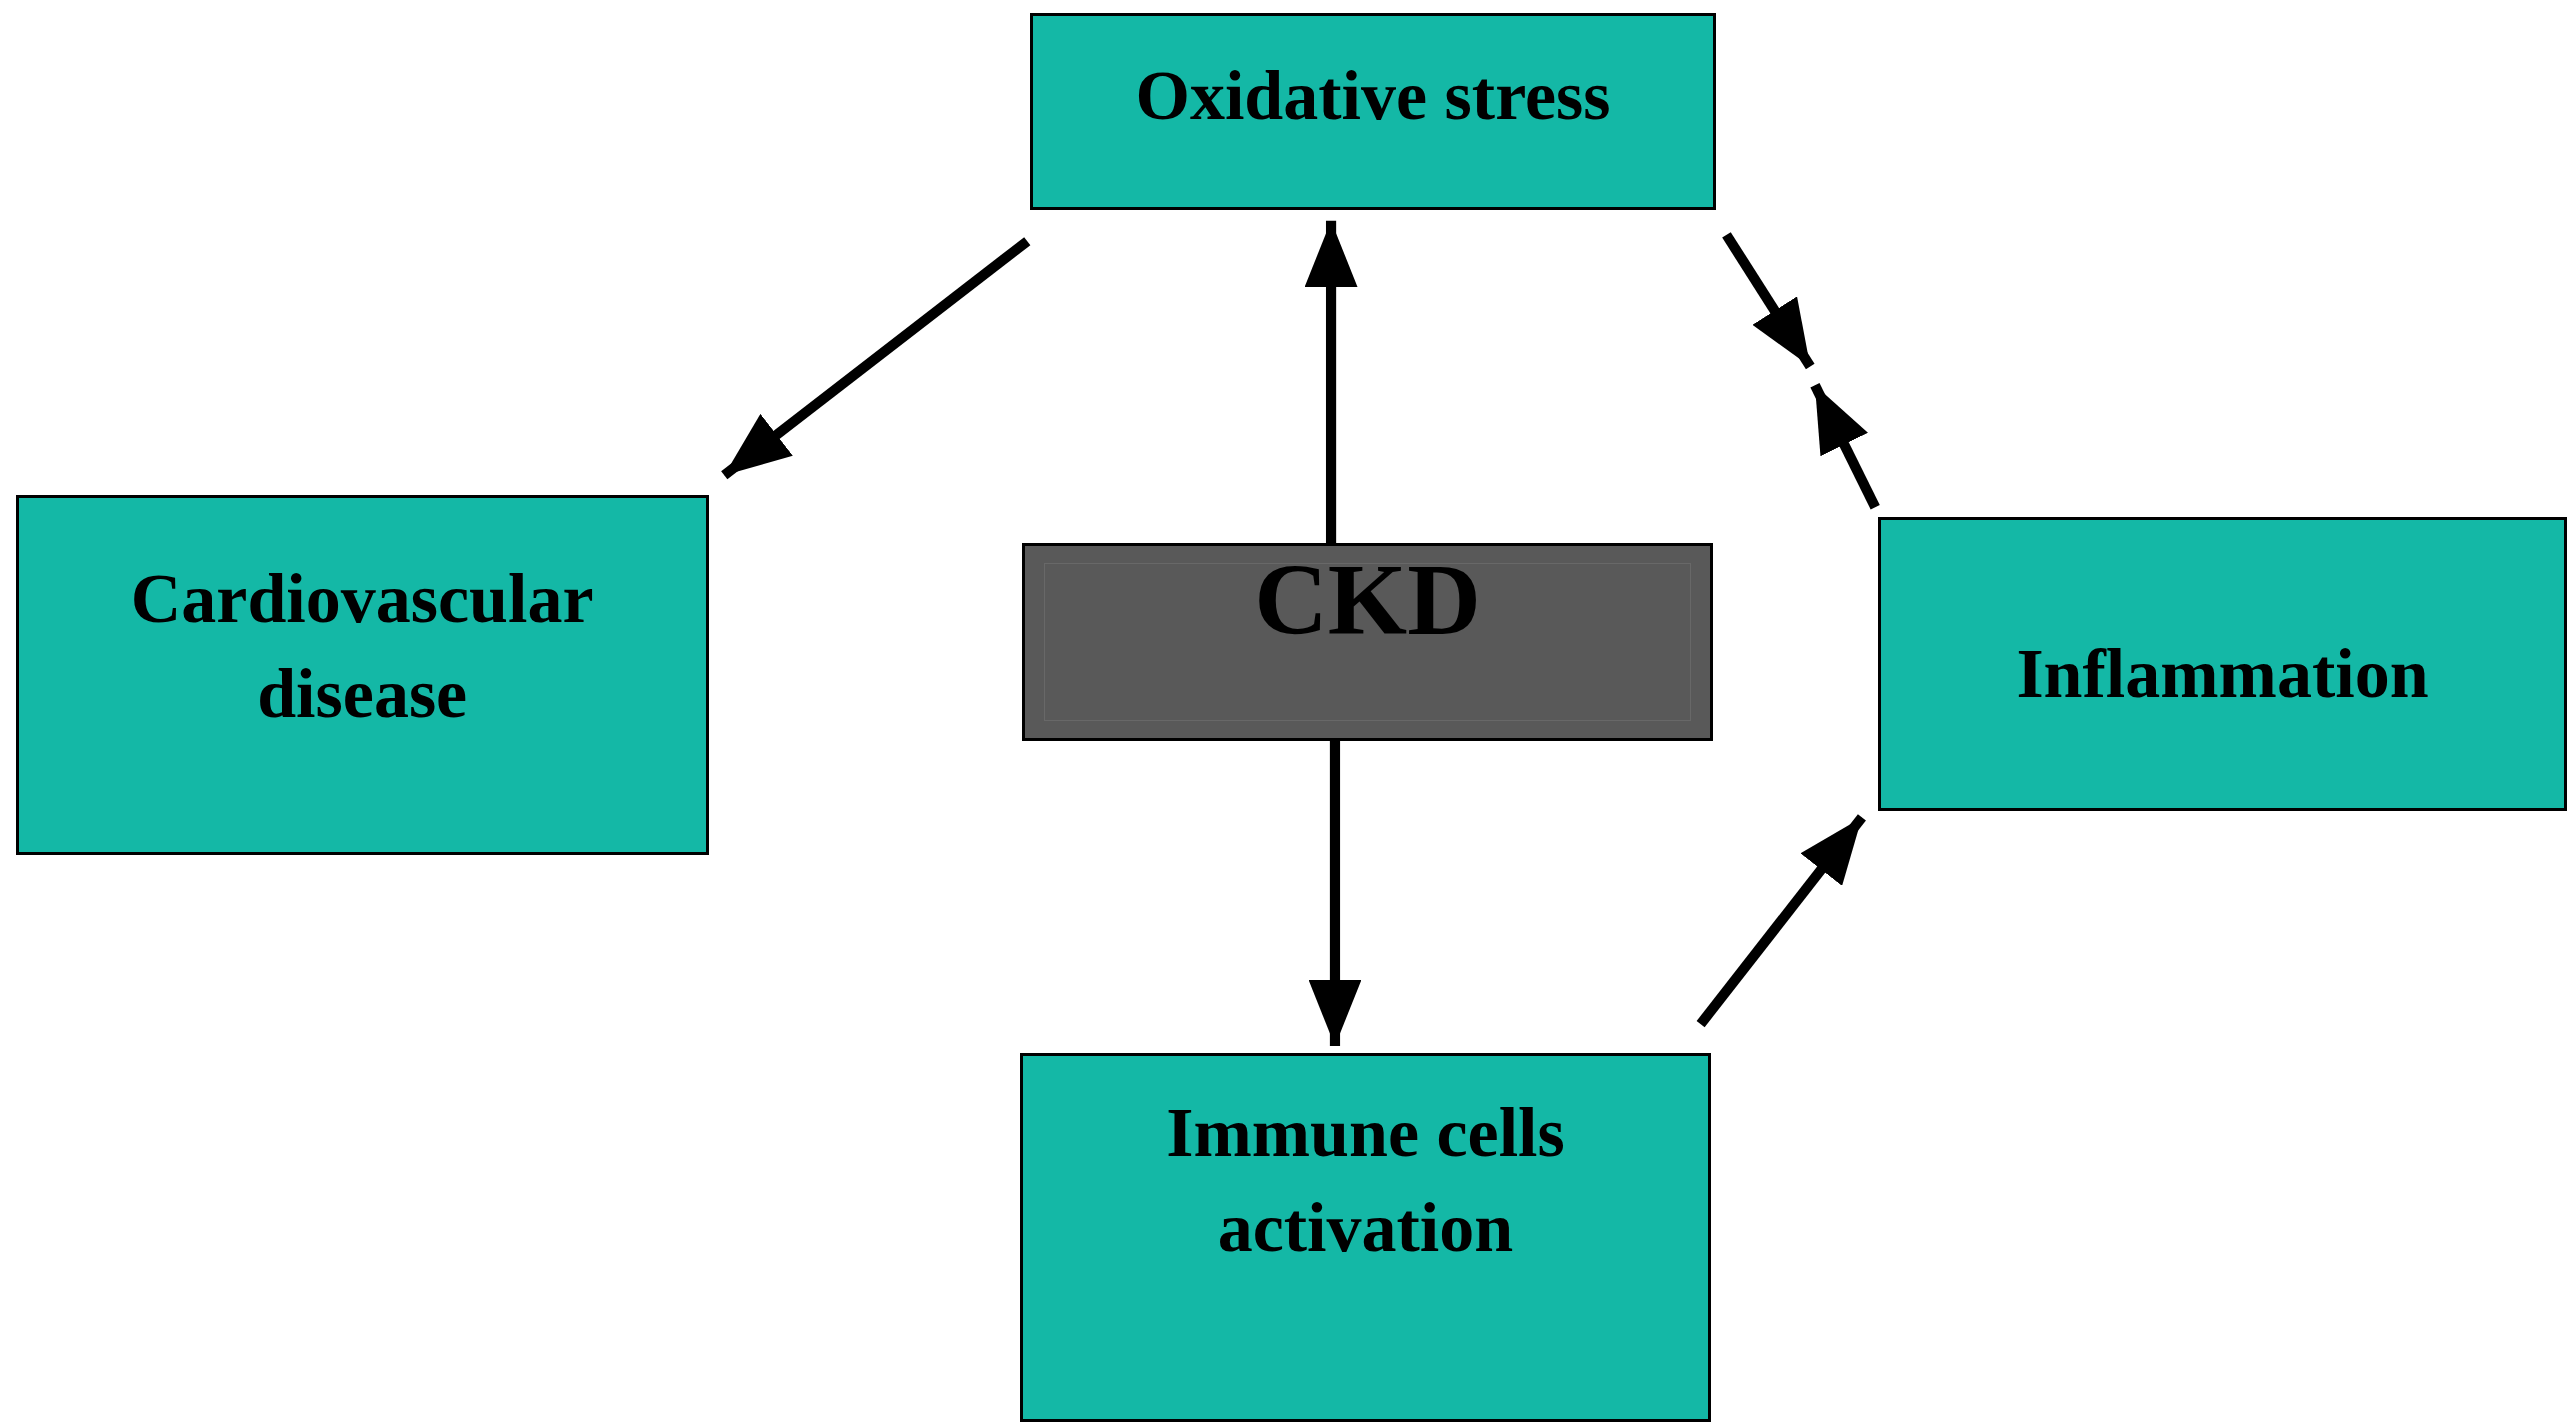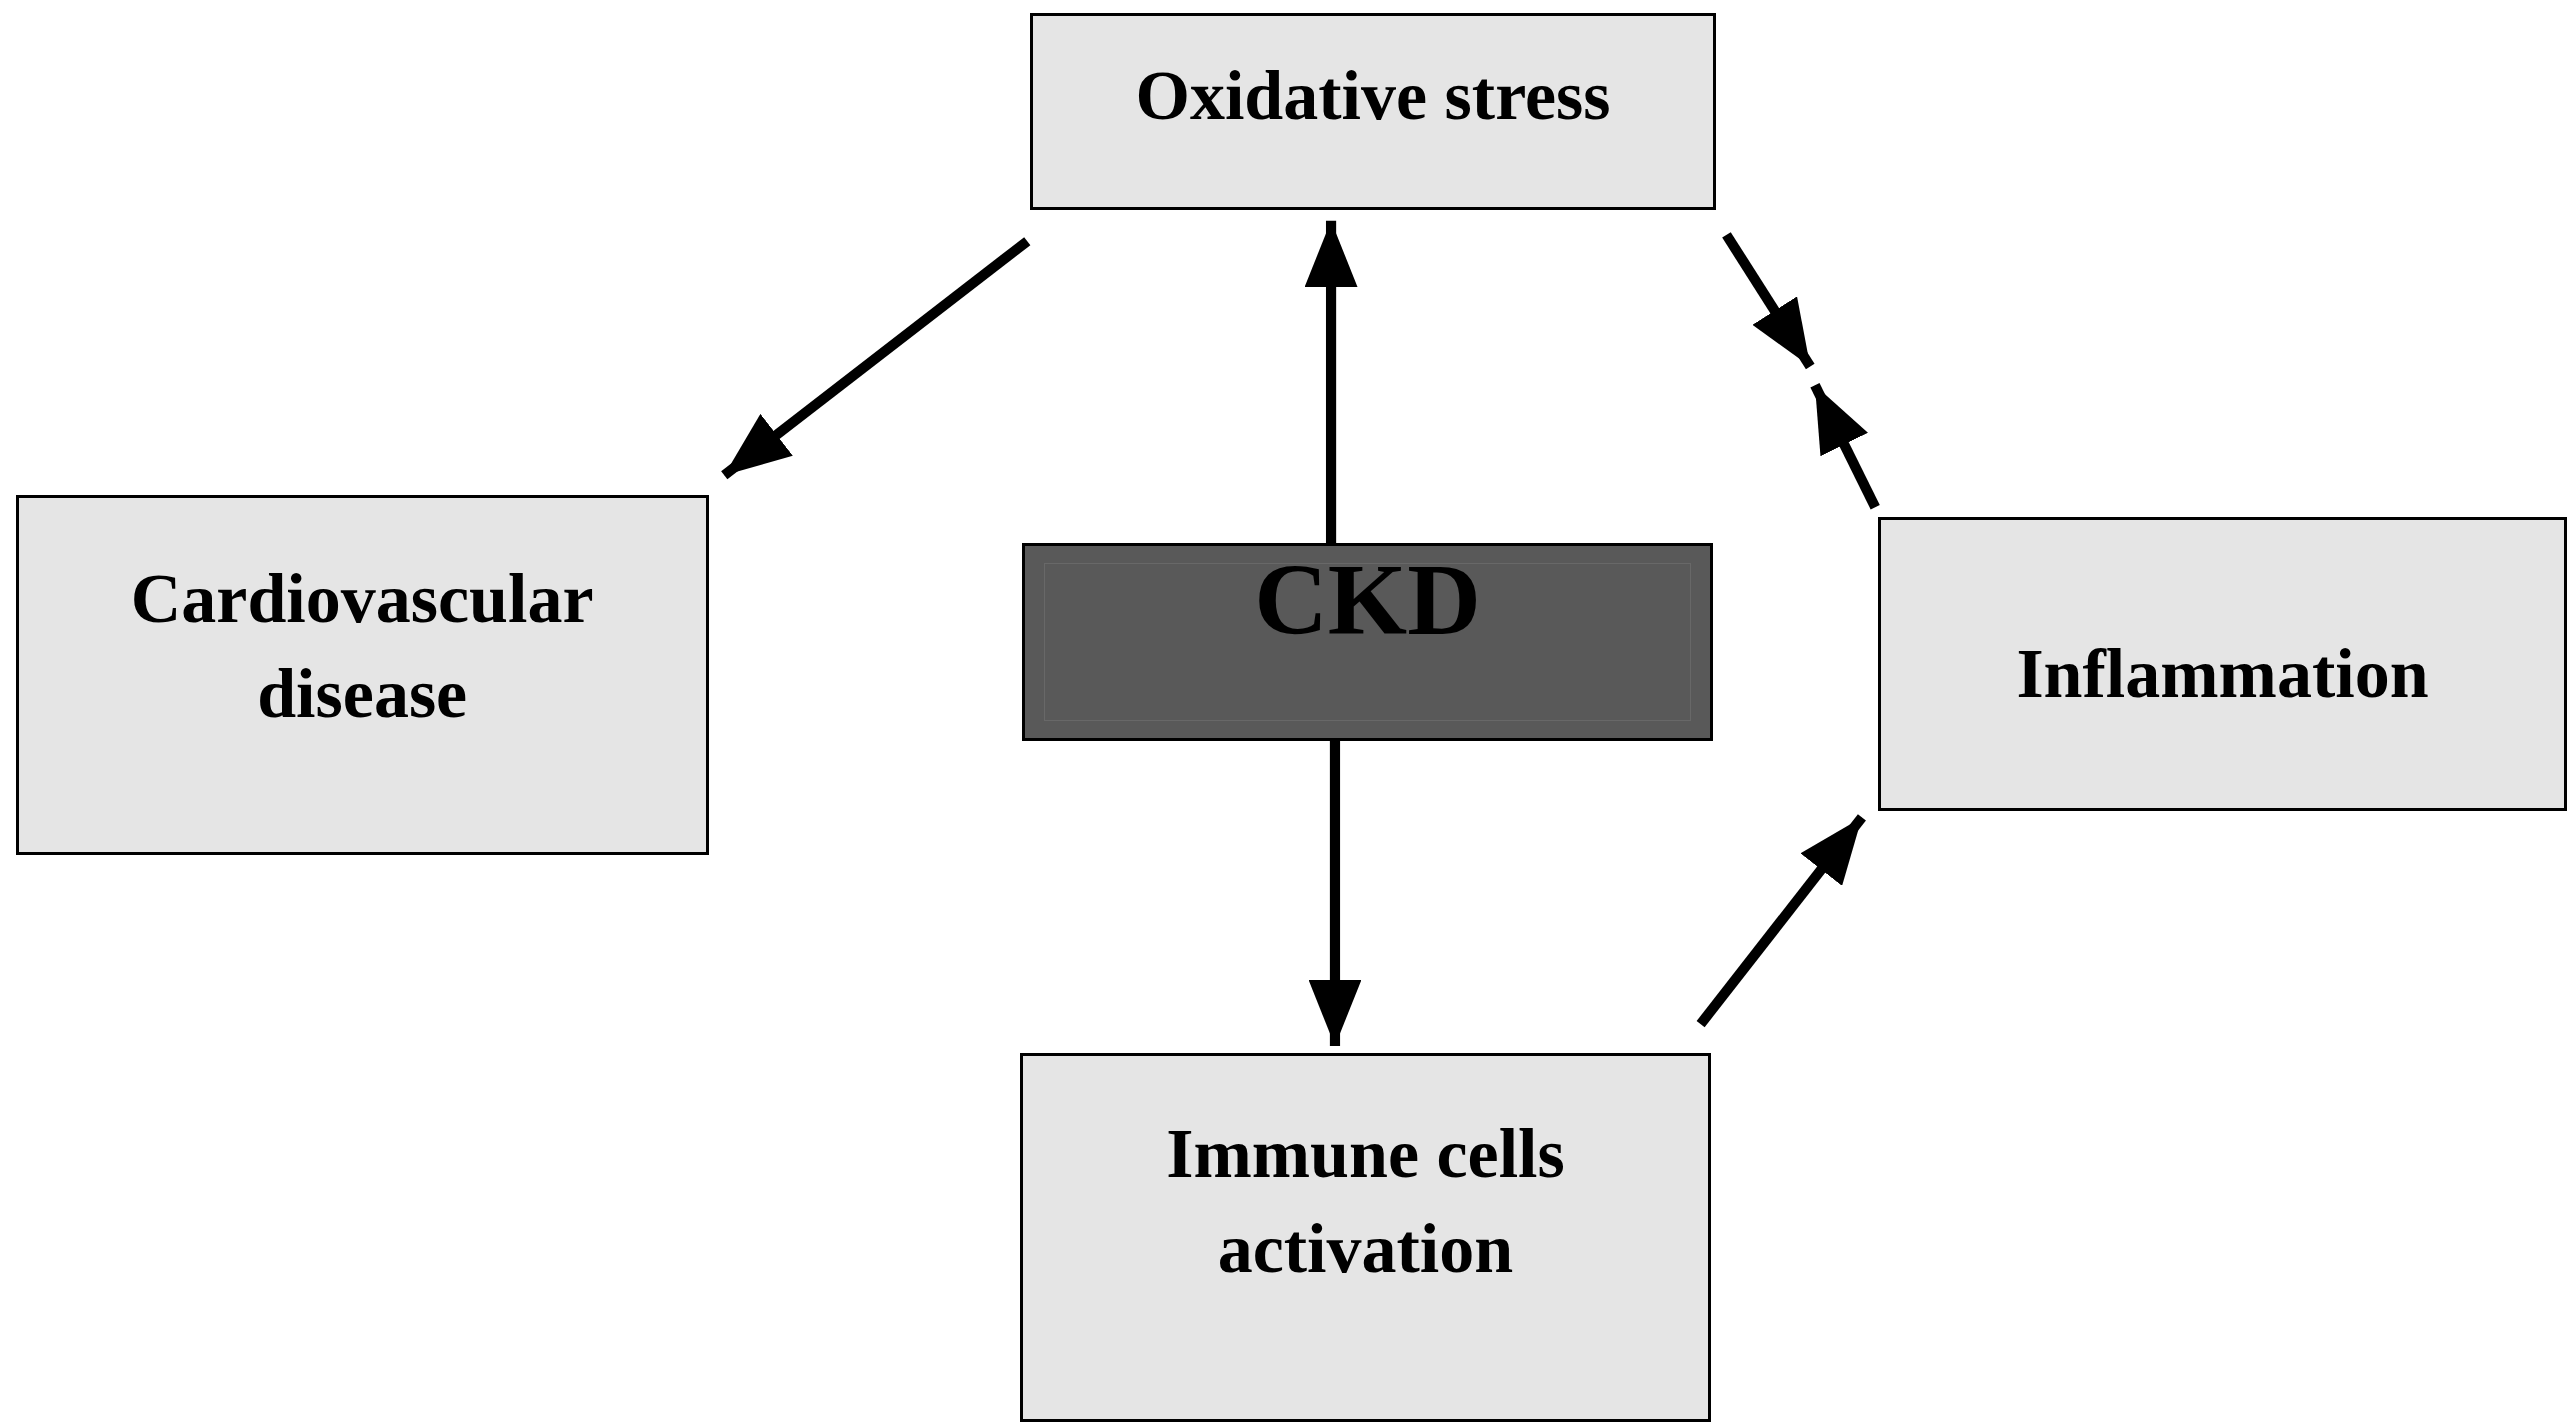--- a/index.html
+++ b/index.html
@@ -19,21 +19,21 @@
   }
   .arrows {
     position: absolute;
     left: 0; top: 0;
     width: 2576px;
     height: 1425px;
   }
   .box {
     position: absolute;
     box-sizing: border-box;
-    background: #e5e5e5;
+    background: #14b8a6;
     border: 3.9px solid #000000;
     color: #000000;
     font-weight: bold;
     display: flex;
     justify-content: center;
     text-align: center;
     line-height: 1.05;
   }
   .box .label { display: block; }
   #box-ox {
@@ -63,21 +63,21 @@
   #box-infl {
     left: 1878px; top: 517px; width: 689px; height: 294px;
     font-size: 70px;
     align-items: center;
     padding-top: 20.4px;
   }
   #box-immune {
     left: 1020px; top: 1053px; width: 691px; height: 369px;
     font-size: 70px;
     align-items: flex-start;
-    padding-top: 51px;
+    padding-top: 30px;
     line-height: 1.35;
   }
   .cvd-label, .immune-label { max-width: 595px; }
 </style>
 </head>
 <body style="background: rgb(255, 255, 255);">
 
 <div class="stage">
 
   <svg class="arrows" viewBox="0 0 3290 1820" xmlns="http://www.w3.org/2000/svg">

